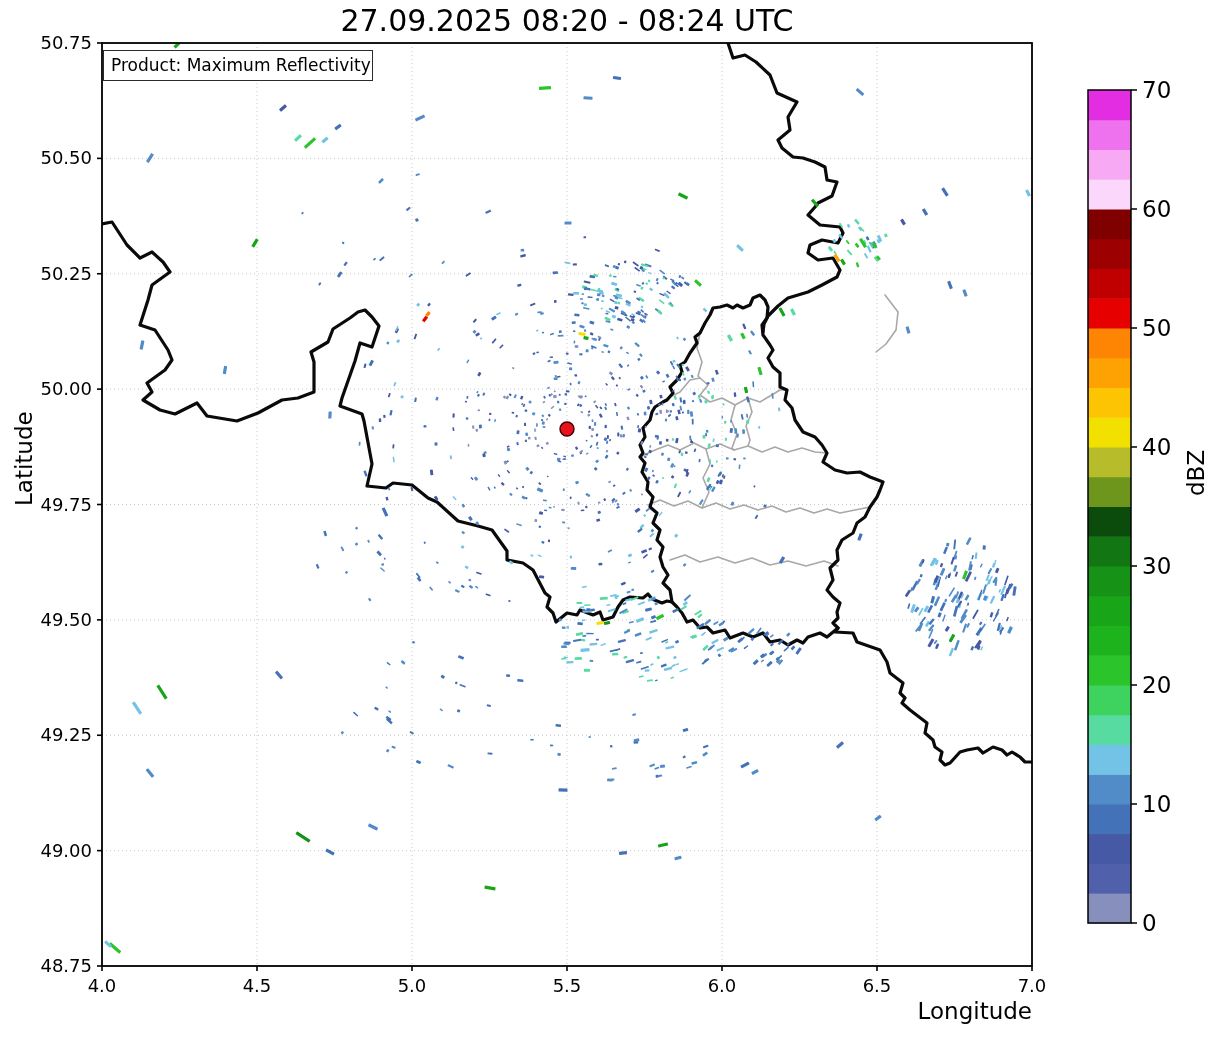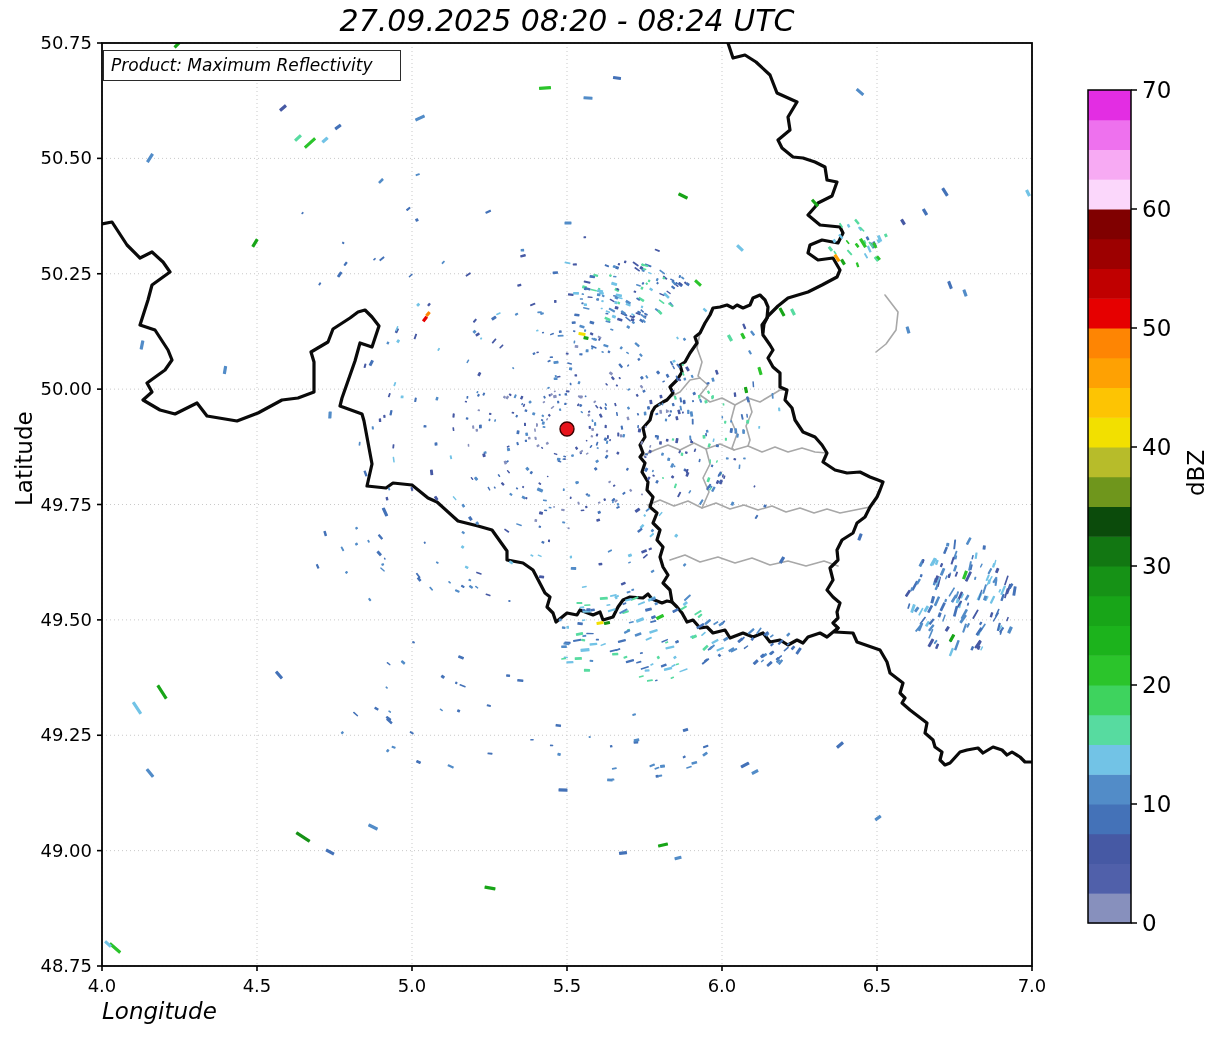--- a/index.html
+++ b/index.html
@@ -1,29 +1,29 @@
 <!DOCTYPE html>
 <html><head>
 <meta charset="utf-8">
 <style>
   html,body{margin:0;padding:0;}
   body{
     width:1219px;height:1040px;position:relative;background:#ffffff;
     font-family:"DejaVu Sans",sans-serif;color:#000;overflow:hidden;
   }
-  .abs{position:absolute;font-style:italic;}
+  .abs{position:absolute;}
   #figure-title{left:102px;top:4px;width:930px;text-align:center;font-size:30px;line-height:1.15;white-space:nowrap;}
-  #x-axis-label{left:102px;top:998px;width:930px;text-align:left;font-size:23px;}
+  #x-axis-label{left:102px;top:998px;width:930px;text-align:right;font-size:23px;}
   .rot-anchor{position:absolute;width:0;height:0;}
   .rot-anchor > span{display:block;white-space:nowrap;transform:translate(-50%,-50%) rotate(-90deg);font-size:23px;}
   #y-axis-anchor{left:24px;top:506px;}
   #dbz-anchor{left:1196px;top:496px;}
   #info-box{
     left:103px;top:50px;background:#fff;border:1.6px solid #2b2b2b;
-    font-size:17px;line-height:1.32;padding:3px 28px 4px 7px;z-index:6;
+    font-size:17px;line-height:1.32;padding:3px 1px 4px 7px;z-index:6;
   }
   svg{position:absolute;left:0;top:0;}
 </style>
 </head>
 <body>
 
 <svg id="plot-svg" width="1219" height="1040">
     <defs>
       <clipPath id="plotclip">
         <rect x="102" y="43" width="930" height="923"></rect>

